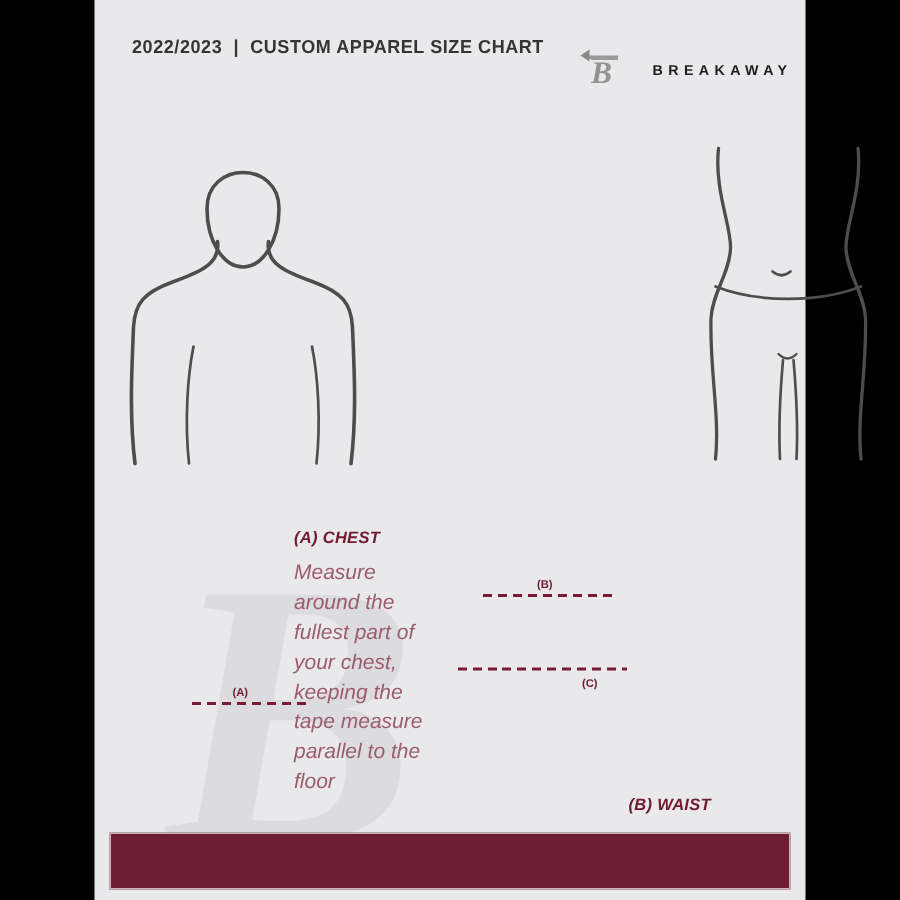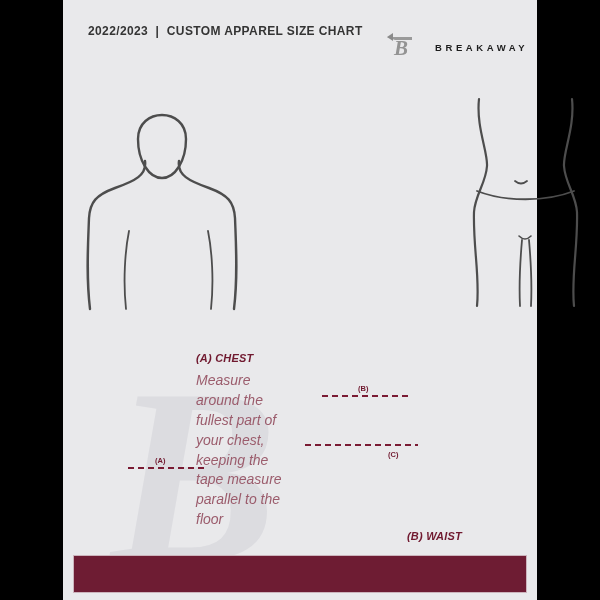--- a/index.html
+++ b/index.html
@@ -81,21 +81,21 @@
     <div class="dash z" style="left:259px;top:127px;width:86px;"></div>
     <div class="dash-label z" style="left:295px;top:114px;">(B)</div>
     <div class="dash z" style="left:242px;top:165px;width:113px;"></div>
     <div class="dash-label z" style="left:325px;top:169px;">(C)</div>
 
     
     <div class="instr z" style="left:133px;top:62px;width:86px;">
       <div class="instr-h">(A) CHEST</div>
       <div class="instr-b">Measure around the fullest part of your chest, keeping the tape measure parallel to the floor</div>
     </div>
-    <div class="instr z" style="left:344px;top:62px;width:104px;">
+    <div class="instr z" style="left:356px;top:62px;width:104px;">
       <div class="instr-h">(B) WAIST</div>
     </div>
     
 
     
     
 
     
     
 

